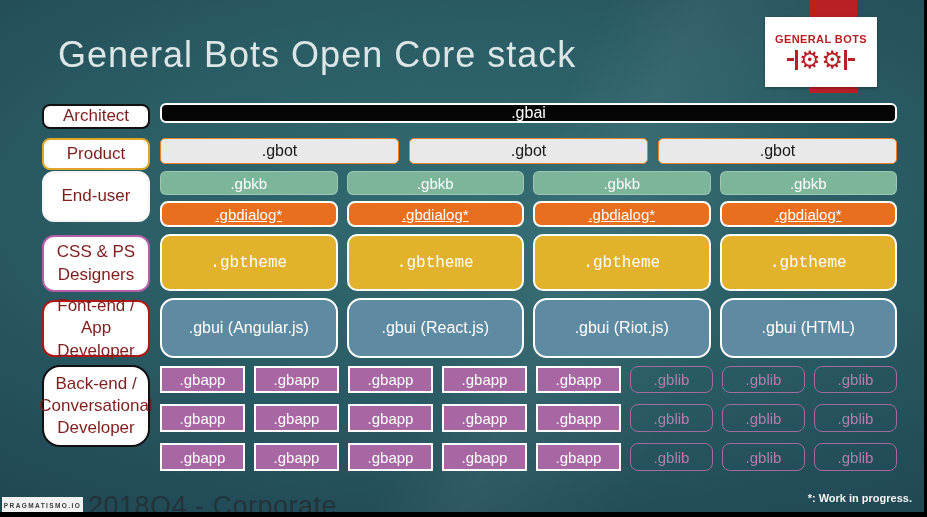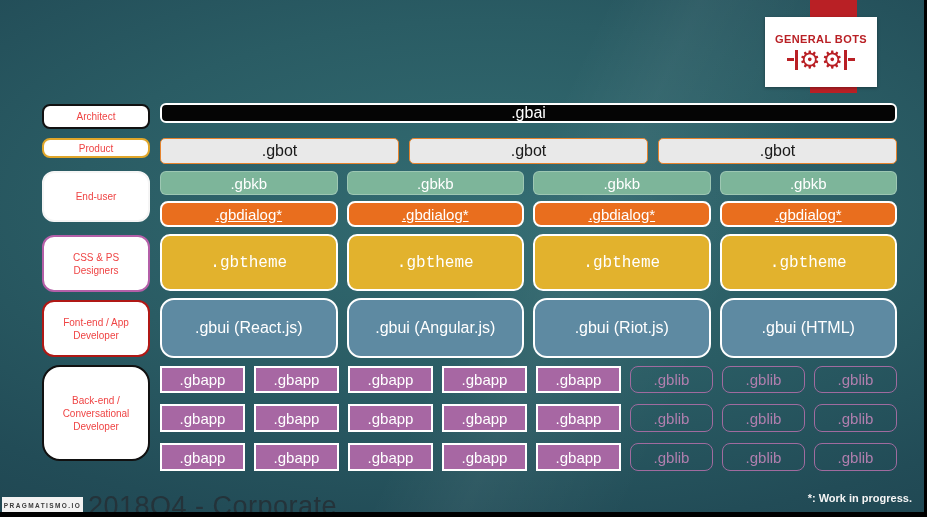--- a/index.html
+++ b/index.html
@@ -25,24 +25,24 @@
     box-shadow:0 1px 3px rgba(0,0,0,0.35);
   }
   .logo-text{font-size:11px;font-weight:700;letter-spacing:0.4px;color:var(--logo-red);}
   .logo-gears{display:flex;align-items:center;gap:1px;color:var(--logo-red);}
   .logo-gears .hbar{width:7px;height:2.5px;background:var(--logo-red);}
   .logo-gears .vbar{width:2.5px;height:20px;background:var(--logo-red);}
   .logo-gears .gear{font-size:24px;line-height:24px;font-weight:700;}
   
   .role{
     position:absolute;left:42px;width:108px;box-sizing:border-box;
-    background:#ffffff;color:#ef4444;
+    background:#ffffff;color:#7f1d1d;
     border:2px solid #111;
     display:flex;align-items:center;justify-content:center;text-align:center;
-    font-size:10px;line-height:1.3;padding:2px 6px;
+    font-size:17px;line-height:1.3;padding:2px 6px;
   }
   
   .stack{position:absolute;left:160px;width:737px;top:0;height:517px;}
   .stack-row{position:absolute;left:0;right:0;display:flex;}
   .cell{
     flex:1;box-sizing:border-box;
     display:flex;align-items:center;justify-content:center;
     color:#ffffff;font-size:15px;white-space:nowrap;
   }
   .gbai{background:var(--gbai-bg);border:2px solid #fff;border-radius:6px;font-size:16px;}
@@ -68,41 +68,42 @@
     font-size:11px;font-weight:700;color:#f5f5f5;
   }
   .edge-bottom{position:absolute;left:0;right:0;bottom:0;height:5px;background:#000;}
   .edge-right{position:absolute;top:0;bottom:0;right:0;width:3px;background:#000;}
 </style>
 </head>
 <body>
 
 <div class="slide">
 
+  <h1 class="title">General Bots Open Core stack</h1>
 
   <div class="ribbon"></div>
   <div class="logo-card">
     <div class="logo-text">GENERAL BOTS</div>
     <div class="logo-gears">
       <span class="hbar"></span>
         <span class="vbar"></span>
         <span class="gear">⚙</span>
         <span class="gear">⚙</span>
         <span class="vbar"></span>
         <span class="hbar"></span>
     </div>
   </div>
 
   <div class="roles">
       <div class="role" style="top: 104px; height: 25px; border-color: rgb(17, 17, 17); border-radius: 8px;">Architect</div>
-      <div class="role" style="top: 138px; height: 20px; border-color: rgb(224, 166, 42); border-radius: 8px;">Product</div>
+      <div class="role" style="top: 138px; height: 32px; border-color: rgb(224, 166, 42); border-radius: 8px;">Product</div>
       <div class="role" style="top: 171px; height: 51px; border-color: rgb(245, 245, 245); border-radius: 12px;">End-user</div>
       <div class="role" style="top: 235px; height: 57px; border-color: rgb(180, 95, 168); border-radius: 12px;">CSS &amp; PS Designers</div>
       <div class="role" style="top: 300px; height: 57px; border-color: rgb(176, 24, 21); border-radius: 12px;">Font-end / App Developer</div>
-      <div class="role" style="top: 365px; height: 96px; border-color: rgb(17, 17, 17); border-radius: 18px;">Back-end / Conversational Developer</div>
+      <div class="role" style="top: 365px; height: 82px; border-color: rgb(17, 17, 17); border-radius: 18px;">Back-end / Conversational Developer</div>
     </div>
 
   <div class="stack">
       <div class="stack-row" style="top: 103px; height: 20px; gap: 8px;">
         <div class="cell gbai">.gbai</div>
       </div>
       <div class="stack-row" style="top: 138px; height: 26px; gap: 10px;">
         <div class="cell gbot">.gbot</div>
         <div class="cell gbot">.gbot</div>
         <div class="cell gbot">.gbot</div>
@@ -119,22 +120,22 @@
         <div class="cell gbdialog">.gbdialog*</div>
         <div class="cell gbdialog">.gbdialog*</div>
       </div>
       <div class="stack-row" style="top: 234px; height: 57px; gap: 9px; font-family: Liberation Mono, monospace;">
         <div class="cell gbtheme">.gbtheme</div>
         <div class="cell gbtheme">.gbtheme</div>
         <div class="cell gbtheme">.gbtheme</div>
         <div class="cell gbtheme">.gbtheme</div>
       </div>
       <div class="stack-row" style="top: 298px; height: 60px; gap: 9px;">
+        <div class="cell gbui">.gbui (Angular.js)</div>
         <div class="cell gbui">.gbui (React.js)</div>
-        <div class="cell gbui">.gbui (Angular.js)</div>
         <div class="cell gbui">.gbui (Riot.js)</div>
         <div class="cell gbui">.gbui (HTML)</div>
       </div>
       <div class="stack-row" style="top: 366px; height: 27px; gap: 9px;">
         <div class="cell gbapp">.gbapp</div>
         <div class="cell gbapp">.gbapp</div>
         <div class="cell gbapp">.gbapp</div>
         <div class="cell gbapp">.gbapp</div>
         <div class="cell gbapp">.gbapp</div>
         <div class="cell gblib">.gblib</div>

